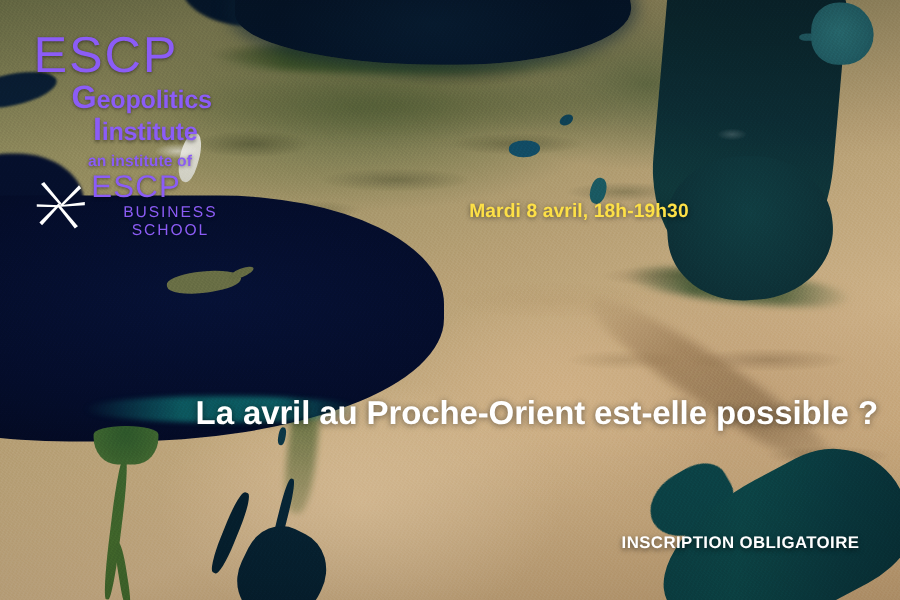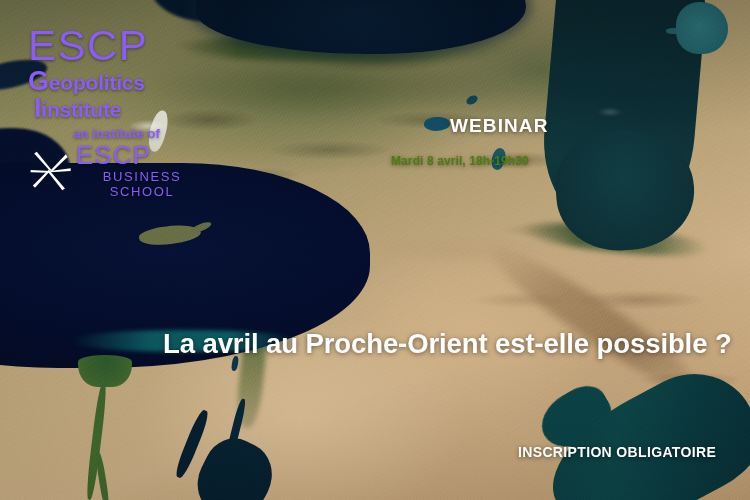--- a/index.html
+++ b/index.html
@@ -270,21 +270,21 @@
 
   
   #logo-block{
     position:absolute; left:28px; top:26px; width:180px;
     color:#8b5cf6; text-shadow:0 1px 3px rgba(0,0,0,.45);
   }
   #escp-wordmark{
     font-size:42px; line-height:.95; font-weight:300;
     letter-spacing:1.5px; font-family:"Liberation Sans", sans-serif;
   }
-  #gi-lines{ margin-top:2px; }
+  #gi-lines{ margin-top:2px;text-align:center; }
   .gi-line{
     font-weight:700; font-size:21px; line-height:1.02;
     letter-spacing:-.2px; white-space:nowrap;
   }
   .gi-line .cap{ font-size:27px; }
   #gi-line-2{ padding-left:6px; }
   #an-institute-of{
     font-size:13px; font-weight:700; letter-spacing:.1px;
     text-align:right; width:140px; margin-top:3px; padding-right:8px;
   }
@@ -302,22 +302,22 @@
   }
 
   
   #webinar-label{
     position:absolute; left:450px; top:115px;
     font-size:19px; font-weight:700; color:#fff;
     letter-spacing:1.1px;
     text-shadow:0 1px 4px rgba(0,0,0,.5);
   }
   #date-line{
-    position:absolute; left:391px; top:154px;
-    font-size:12px; font-weight:700; color:#4d7c0f;
+    position:absolute; left:391px; top:168px;
+    font-size:16px; font-weight:700; color:#fde047;
     letter-spacing:.1px;
     text-shadow:0 1px 4px rgba(0,0,0,.5);
   }
   #headline{
     position:absolute; left:163px; top:328px;
     font-size:27.5px; font-weight:700; color:#fff;
     letter-spacing:-.1px; white-space:nowrap;
     text-shadow:0 1px 5px rgba(0,0,0,.5);
   }
   #registration-note{
@@ -408,21 +408,20 @@
           <path d="M50 50 L6 48 L6 53 L50 54 Z"></path>
         </g>
       </svg>
       <div id="sub-words">
         <div id="escp-small">ESCP</div>
         <div id="business-school">BUSINESS SCHOOL</div>
       </div>
     </div>
   </div>
 
-  <div id="webinar-label">WEBINAR</div>
 
   <div id="date-line">Mardi 8 avril, 18h-19h30</div>
 
   <h1 id="headline">La avril au Proche-Orient est-elle possible ?</h1>
 
   <div id="registration-note">INSCRIPTION OBLIGATOIRE</div>
 
 </div>
 
 </body></html>

